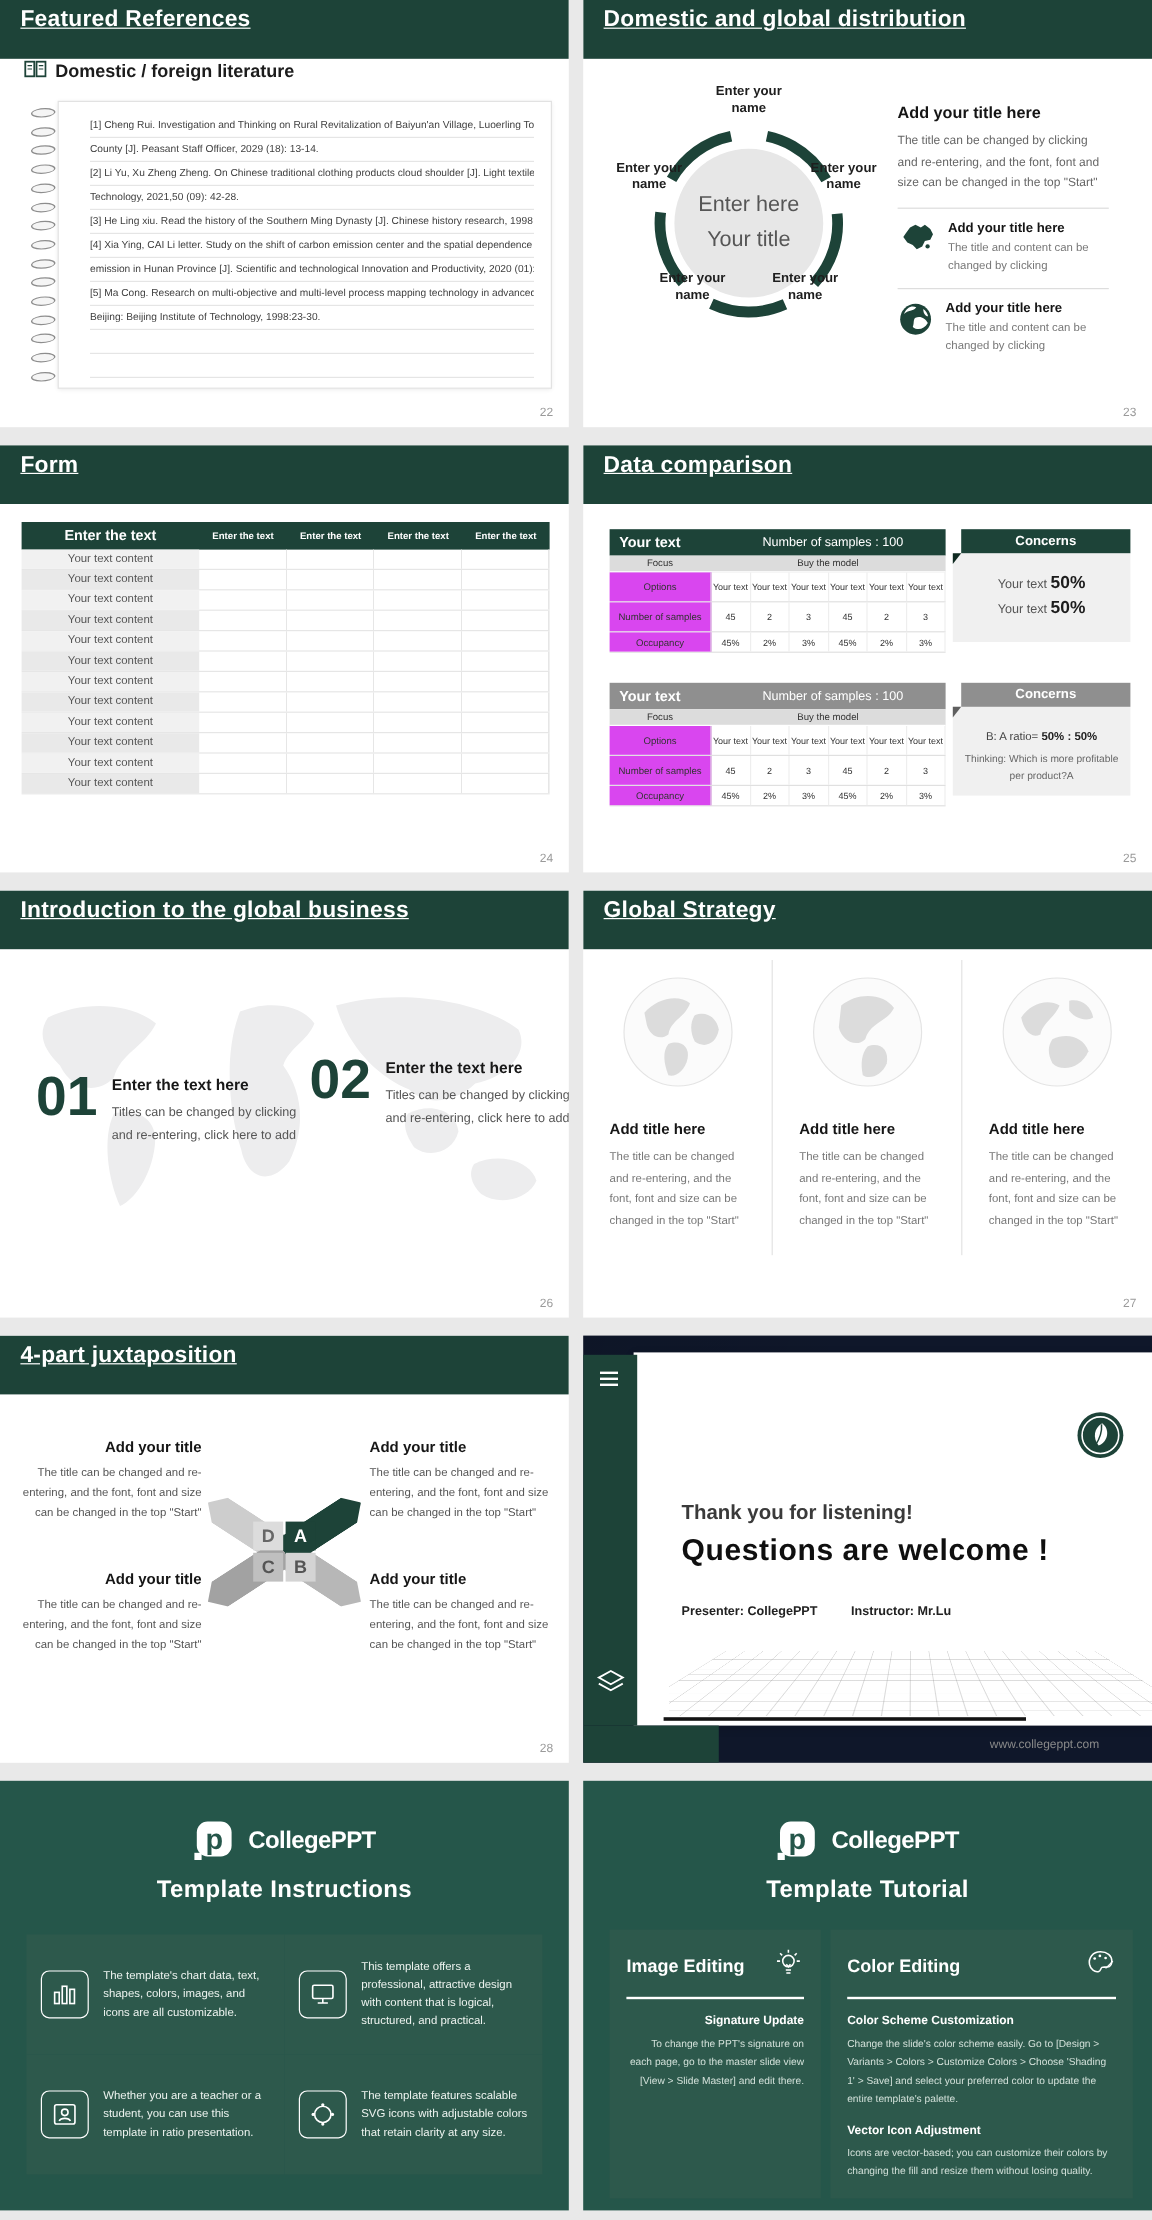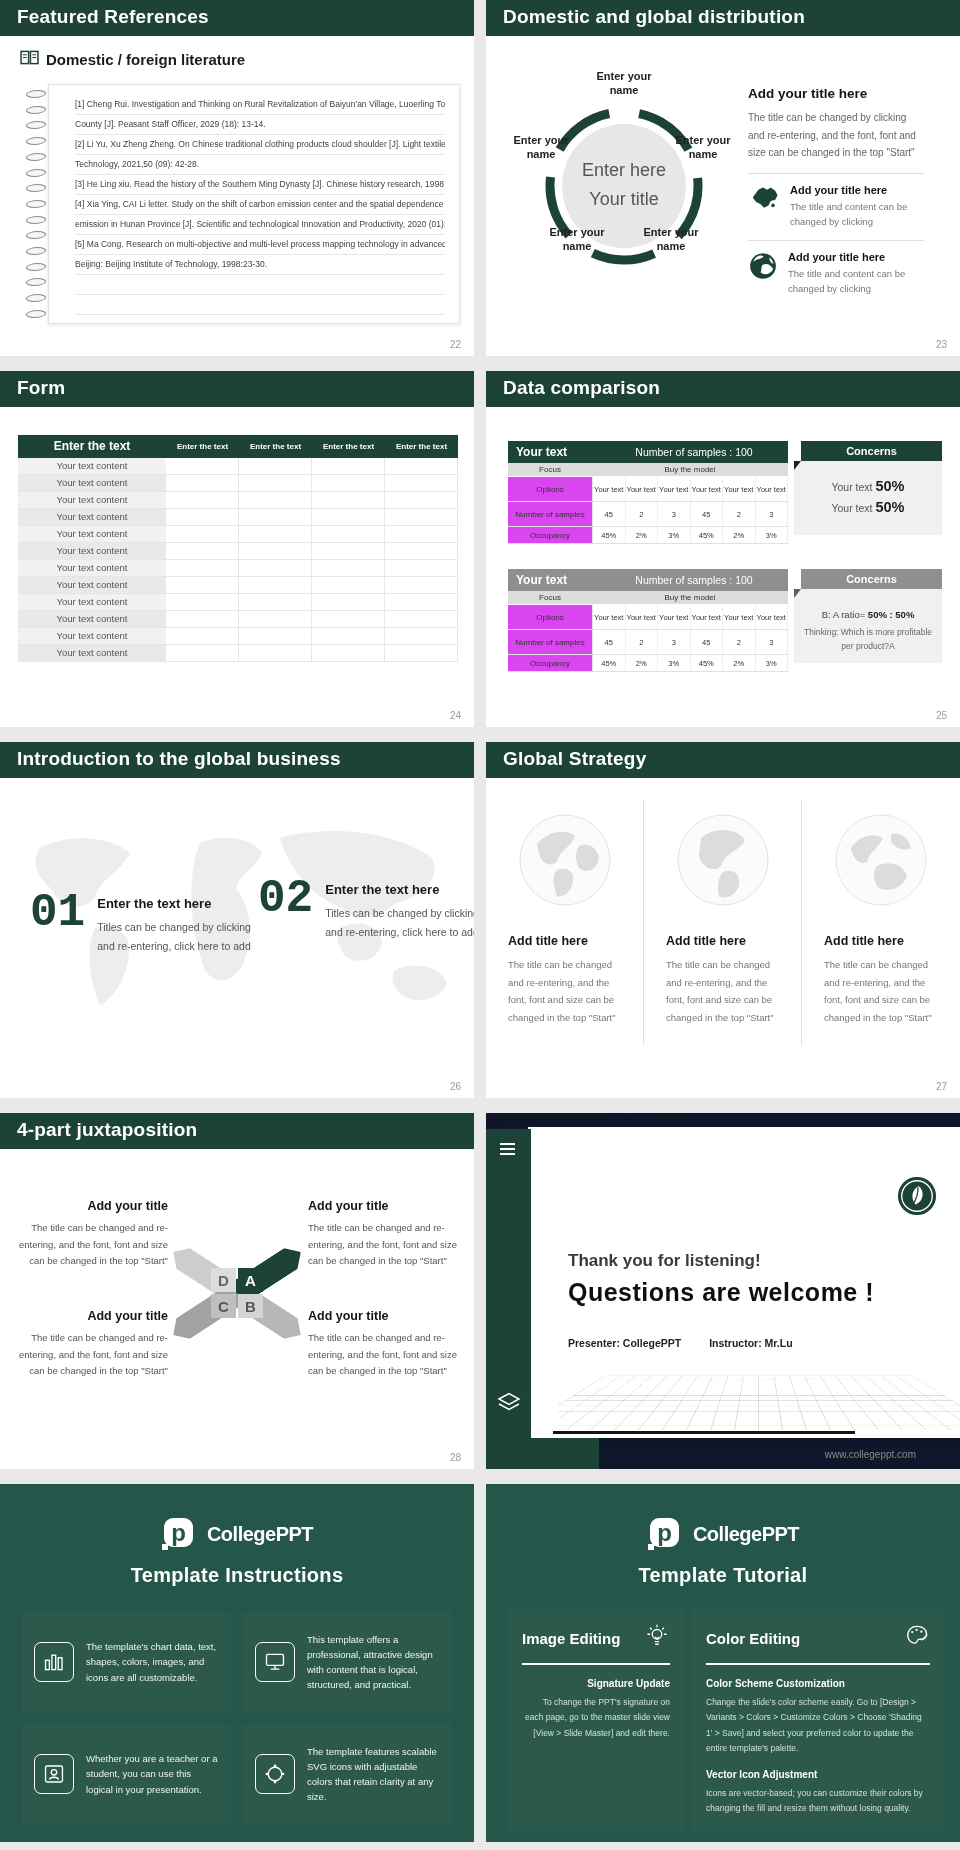--- a/index.html
+++ b/index.html
@@ -1,19 +1,19 @@
 <!DOCTYPE html>
 <html><head>
 <meta charset="utf-8">
 <style>
   :root{ --g:#1d4338; --panel:#25564a; --card:#2d594c; --grayhdr:#8f8f8f; }
   html,body{margin:0;padding:0;background:#e9e9e9;font-family:"Liberation Sans",sans-serif;}
   #canvas{position:relative;width:960px;height:1850px;background:#e9e9e9;overflow:hidden;}
   .slide{position:absolute;width:474px;height:356px;background:#fff;overflow:hidden;}
-  .band{height:36px;background:var(--g);color:#fff;font-size:19px;font-weight:bold;line-height:33px;padding-left:17px;letter-spacing:.2px;}
+  .band{height:49px;background:var(--g);color:#fff;font-size:19px;font-weight:bold;line-height:33px;padding-left:17px;letter-spacing:.2px;text-decoration:underline;}
   .pg{position:absolute;right:13px;bottom:6px;font-size:10px;color:#9a9a9a;}
 
   
   .lit-head{position:absolute;left:20px;top:50px;display:flex;align-items:center;gap:7px;font-size:15px;font-weight:bold;color:#1c1c1c;}
   .ref-card{position:absolute;left:48px;top:84px;width:410px;height:238px;background:#fff;border:1px solid #e2e2e2;box-shadow:0 1px 4px rgba(0,0,0,.10);}
   .rings{position:absolute;left:26px;top:90px;width:26px;height:228px;display:flex;flex-direction:column;justify-content:space-between;}
   .ring{width:18px;height:6px;border:1.5px solid #8d8d8d;border-radius:50%;background:#f5f5f5;transform:skewX(-25deg);}
   .refs{position:absolute;left:26px;top:10px;right:14px;}
   .ref-line{font-size:8.5px;color:#3f3f3f;line-height:19px;height:19px;border-bottom:1px solid #e5e5e5;white-space:nowrap;overflow:hidden;}
 
@@ -59,21 +59,21 @@
   .cbody{background:#f0f0f0;min-height:74px;padding:12px 8px 8px 8px;box-sizing:border-box;text-align:center;}
   .cline{font-size:10.5px;color:#555;margin:5px 0;}
   .cline b{font-size:14.5px;color:#1c1c1c;}
   .cnote{font-size:8.5px;color:#666;line-height:1.6;margin-top:6px;}
   .cratio{font-size:9.5px;color:#444;margin-top:8px;}
   .cratio b{color:#222;}
 
   
   .wmap{position:absolute;left:0;top:72px;width:474px;height:268px;}
   .numitem{position:absolute;display:flex;gap:12px;align-items:flex-start;}
-  .bignum{font-size:46px;font-weight:bold;color:var(--g);line-height:.95;font-family:Liberation Mono, monospace;}
+  .bignum{font-size:46px;font-weight:bold;color:var(--g);line-height:.95;}
   .numitem .tx .h{font-size:13px;font-weight:bold;color:#181818;margin:4px 0 7px 0;}
   .numitem .tx .b{font-size:10.5px;color:#555;line-height:1.8;width:168px;}
 
   
   .gcol{position:absolute;top:52px;width:142px;text-align:left;}
   .gsep{position:absolute;top:58px;width:1px;height:246px;background:#e3e3e3;}
   .gcol .globe{display:block;margin:18px auto 0 auto;}
   .gcol .h{font-size:12.5px;font-weight:bold;color:#161616;margin:26px 0 8px 14px;}
   .gcol .b{font-size:9.5px;color:#777;line-height:1.85;margin:0 10px 0 14px;}
 
@@ -108,21 +108,21 @@
   .mesh{position:absolute;left:30px;right:0;bottom:8px;height:82px;overflow:hidden;}
   .mesh .m{position:absolute;left:-40px;right:-40px;bottom:0;height:160px;background-image:linear-gradient(rgba(150,150,150,.35) 1px,transparent 1px),linear-gradient(90deg,rgba(150,150,150,.35) 1px,transparent 1px);background-size:24px 15px;transform:perspective(240px) rotateX(58deg);transform-origin:bottom;}
   .tline{position:absolute;left:25px;bottom:4px;width:302px;height:3px;background:#141414;}
   .twww{position:absolute;right:44px;bottom:9px;font-size:10px;color:#8a8a8a;}
 
   
   .panel{position:absolute;width:474px;height:358px;background:var(--panel);color:#fff;}
   .brand{display:flex;justify-content:center;align-items:center;gap:10px;margin-top:32px;}
   .brand .bt{font-size:20px;font-weight:bold;letter-spacing:-.5px;}
   .ph{ text-align:center;font-size:20px;font-weight:bold;margin-top:12px;letter-spacing:.3px;}
-  .igrid{position:absolute;left:22px;right:22px;top:128px;display:grid;grid-template-columns:1fr 1fr;gap:12px;}
+  .igrid{position:absolute;left:22px;right:22px;top:128px;display:grid;grid-template-columns:1fr 1fr;}
   .icard{background:var(--card);padding:13px 12px;display:flex;gap:12px;align-items:center;min-height:74px;}
   .ibox{flex:none;width:38px;height:38px;border:1.5px solid #fff;border-radius:7px;display:flex;align-items:center;justify-content:center;}
   .icard .tx{font-size:9.5px;line-height:1.6;color:#eef4f0;}
   .tcards{position:absolute;left:22px;right:16px;top:124px;bottom:10px;display:flex;gap:8px;}
   .tcol{background:var(--card);padding:15px 14px;box-sizing:border-box;}
   .tcol.c1{width:176px;flex:none;text-align:right;} .tcol.c2{flex:1;}
   .tchead{display:flex;justify-content:space-between;align-items:center;}
   .tchead .t{font-size:15px;font-weight:bold;}
   .tcol hr{border:none;border-top:2px solid #fff;margin:10px 0 4px 0;}
   .entry .et{font-size:10px;font-weight:bold;margin-top:13px;color:#fff;}
@@ -557,21 +557,21 @@
         <div class="tx">This template offers a professional, attractive design with content that is logical, structured, and practical.</div>
       </div>
       <div class="icard">
         <div class="ibox">
           <svg width="22" height="22" viewBox="0 0 26 26" fill="none" stroke="#fff" stroke-width="1.6">
               <rect x="3" y="3.5" width="20" height="19" rx="2"></rect>
               <circle cx="13" cy="11" r="3.2"></circle>
               <path d="M7.5 19.5 c1.5-3.5 9.5-3.5 11 0"></path>
             </svg>
         </div>
-        <div class="tx">Whether you are a teacher or a student, you can use this logical in your presentation.</div>
+        <div class="tx">Whether you are a teacher or a student, you can use this template in ratio presentation.</div>
       </div>
       <div class="icard">
         <div class="ibox">
           <svg width="22" height="22" viewBox="0 0 26 26" fill="none" stroke="#fff" stroke-width="1.6">
               <circle cx="13" cy="13" r="8"></circle>
               <circle cx="13" cy="3.5" r="1.6" fill="#fff" stroke="none"></circle>
               <circle cx="22.5" cy="13" r="1.6" fill="#fff" stroke="none"></circle>
               <circle cx="13" cy="22.5" r="1.6" fill="#fff" stroke="none"></circle>
               <circle cx="3.5" cy="13" r="1.6" fill="#fff" stroke="none"></circle>
             </svg>

